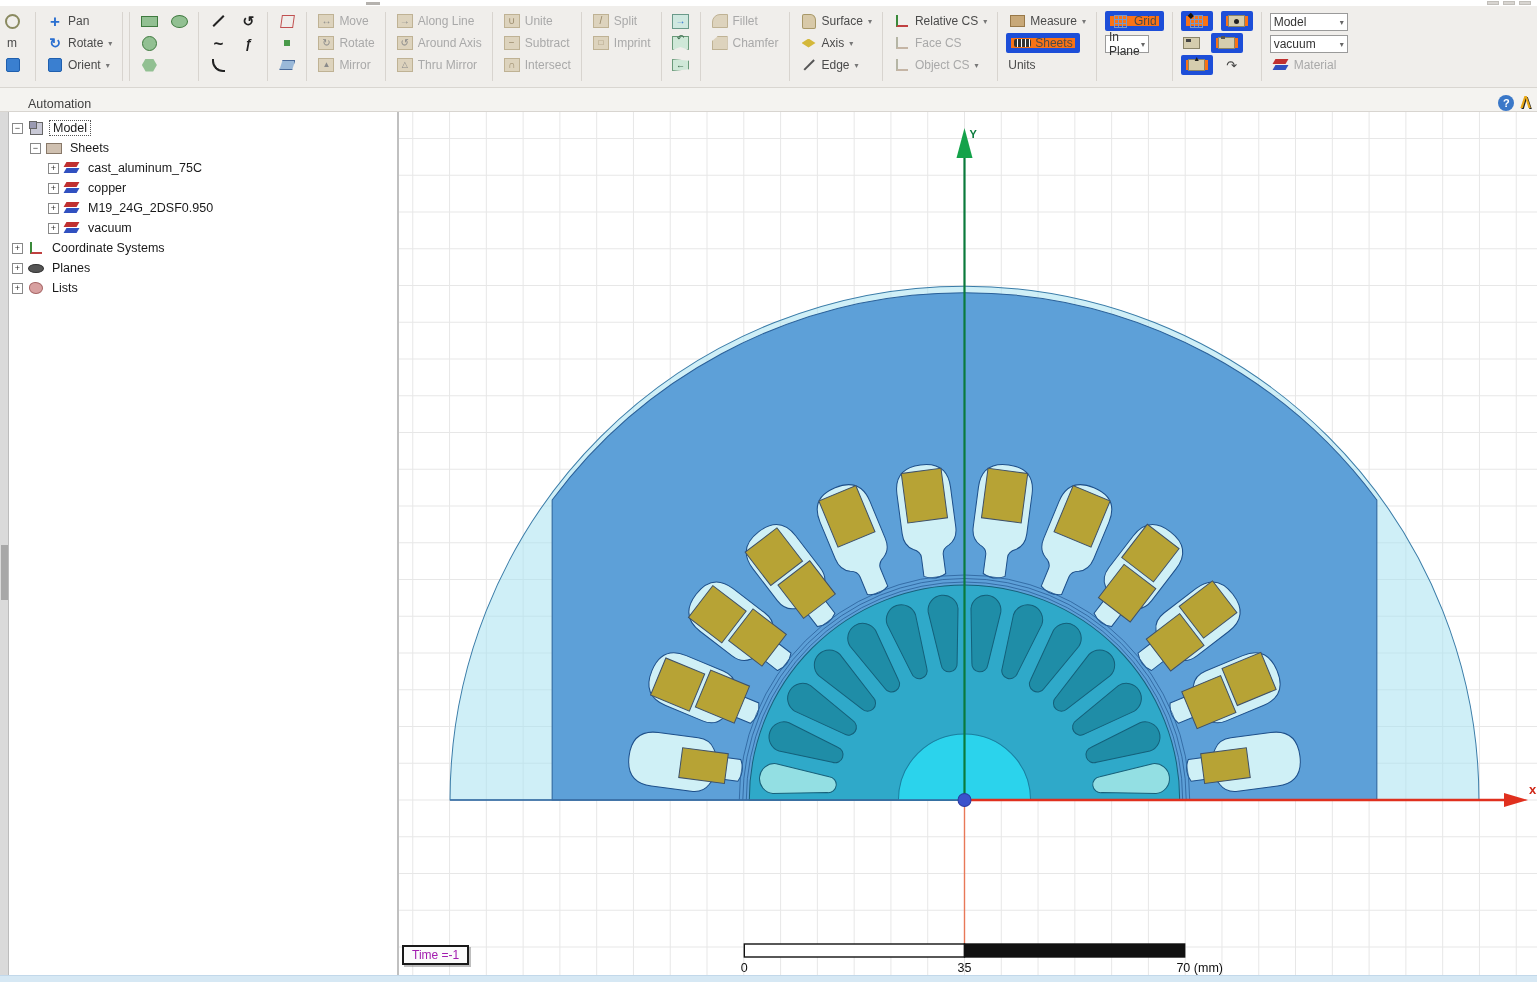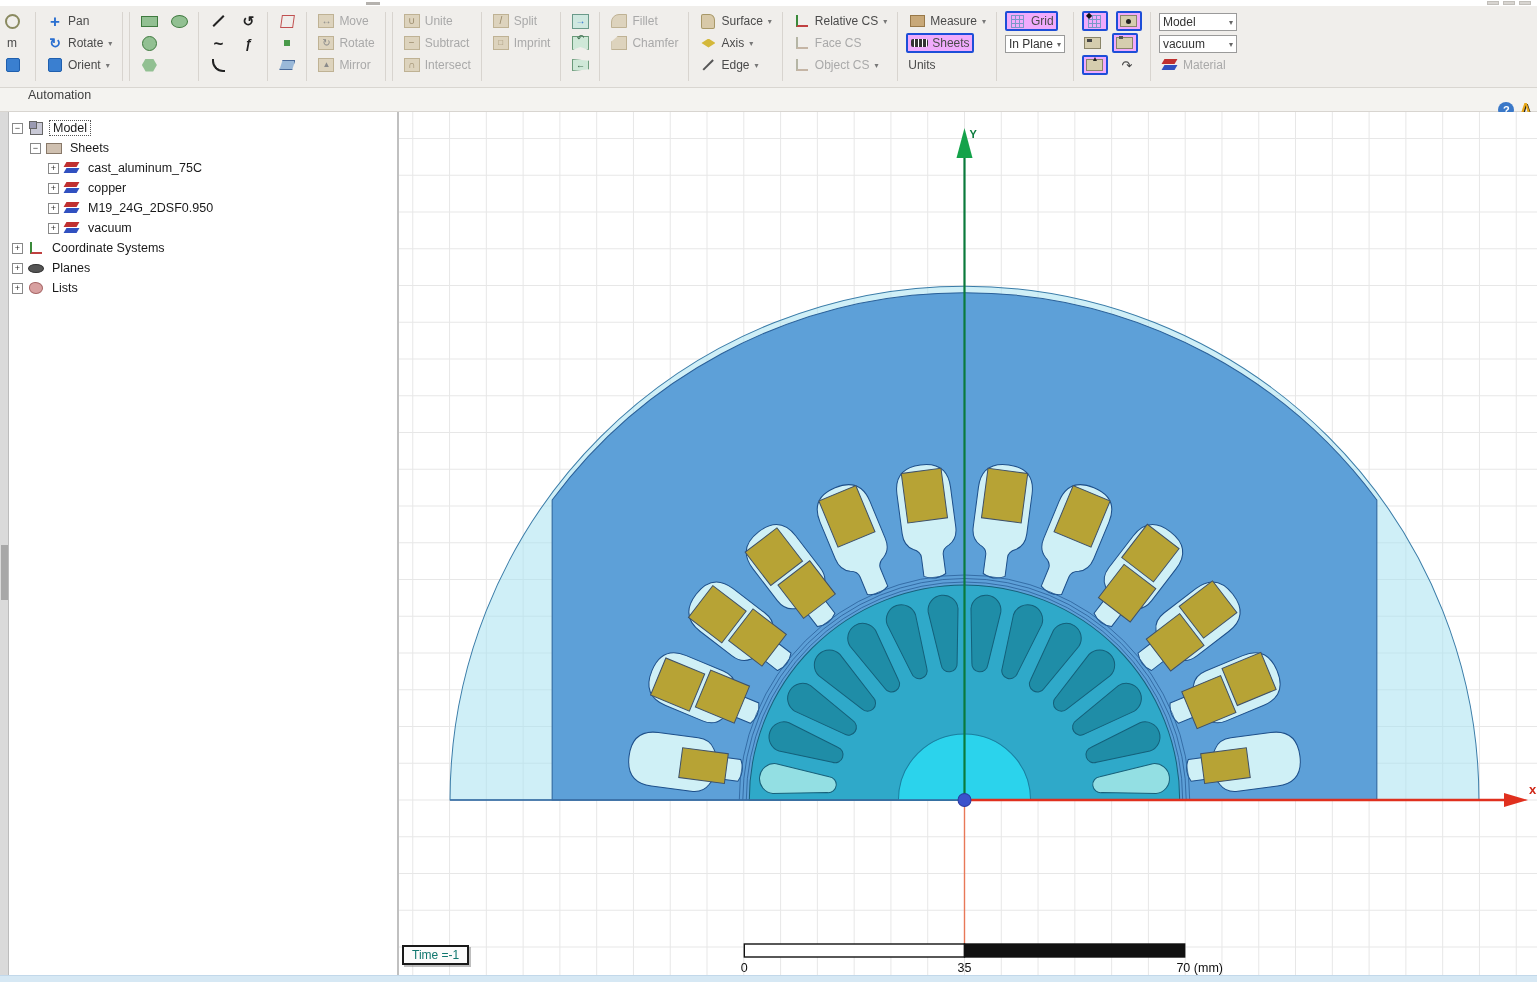--- a/index.html
+++ b/index.html
@@ -15,28 +15,28 @@
   
   #ribbon { height:82px; background:#f0eeeb; display:flex; align-items:stretch;
     border-bottom:1px solid #d9d6d1; padding:2px 0 2px 0; overflow:hidden; }
   .rb-sep { width:1px; background:#d8d4cf; margin:4px 3px; flex:none; }
   .rb-group { display:flex; flex-direction:column; justify-content:flex-start;
     padding:2px 5px; gap:1px; flex:none; }
   .rb-row { display:flex; gap:8px; align-items:flex-end; height:21px; }
   .rb-item { display:flex; align-items:center; gap:4px; height:20px; padding:0 2px;
     color:#4a4a4a; font-size:12px; white-space:nowrap; cursor:default; border-radius:2px; }
   .rb-item.disabled { color:#a9a9a9; }
-  .rb-item.pressed { background:#f0abfc; border:2px solid #1d4ed8; }
+  .rb-item.pressed { background:#f97316; border:5px solid #1d4ed8; }
   .rb-label { line-height:1; }
   .dd { font-size:8px; color:#777; margin-left:1px; }
   .combo { display:flex; align-items:center; justify-content:space-between;
     width:78px; height:18px; background:#fff; border:1px solid #9a9a9a;
     font-size:12px; color:#333; padding:0 3px; }
   .combo .combo-arrow { font-size:8px; color:#666; }
-  .combo.narrow { width:60px; }
+  .combo.narrow { width:44px; }
 
   
   .ic { width:18px; height:17px; display:inline-flex; align-items:center;
     justify-content:center; position:relative; flex:none; font-size:13px; line-height:1; }
   .ic::before, .ic::after { display:block; }
   .ic-magnifier-cut::before { content:""; width:11px; height:11px; border:2px solid #8a8a60;
      border-radius:50%; margin-left:-8px; }
   .ic-blue-square::before { content:""; width:12px; height:12px; background:#3a7fd0;
      border:1px solid #1f5fae; border-radius:2px; margin-left:-6px; }
   .ic-pan::before { content:"+"; color:#2a6fd0; font-weight:900; font-size:17px; }
@@ -115,21 +115,21 @@
   .ic-model-cube::before { content:""; width:11px; height:11px; background:#c9c9d6; border:1px solid #666; }
   .ic-model-cube::after { content:""; position:absolute; left:2px; top:1px; width:6px; height:6px;
      background:#9a9ab2; border:1px solid #666; }
   .ic-sheets-folder::before { content:""; width:14px; height:9px; background:#cfc0b0; border:1px solid #887868; }
   .ic-planes-disc::before { content:""; width:14px; height:7px; background:#555; border:1px solid #333; border-radius:50%; }
   .ic-lists-blob::before { content:""; width:12px; height:10px; background:#d8a0a0;
      border:1px solid #a86868; border-radius:45% 55% 50% 50%; }
 
   
   #automation-bar { height:24px; background:#f4f3f0; border-bottom:1px solid #d8d5d0;
-    display:flex; align-items:flex-start; font-size:12.5px; color:#3f3f3f;flex-direction:column; }
+    display:flex; align-items:flex-end; font-size:12.5px; color:#3f3f3f; }
   #automation-bar .aut-label { margin-left:28px; }
   #automation-bar .aut-right { margin-left:auto; margin-right:6px; display:flex; align-items:center; gap:6px; }
   .help-badge { width:16px; height:16px; border-radius:50%; background:#3a78c8; color:#fff;
     font-size:11px; font-weight:bold; display:flex; align-items:center; justify-content:center; }
   .ansys-logo { color:#e8a818; font-weight:bold; font-size:16px; line-height:1;
     text-shadow:1px 1px 0 #222; }
 
   
   #main { display:flex; height:863px; background:#fff; }
   #tree-panel { width:399px; flex:none; position:relative; background:#fff;
@@ -141,21 +141,21 @@
   .tree-row { display:flex; align-items:center; height:20px; gap:4px; white-space:nowrap; }
   .expander { width:11px; height:11px; flex:none; border:1px solid #888; background:#fff;
     font-size:9px; line-height:8px; text-align:center; color:#333; }
   .tree-label { padding:0 3px; }
   .tree-label.selected { border:1px dotted #555; }
 
   
   #viewport { flex:1; position:relative; background:#fff; overflow:hidden; }
   #viewport svg { position:absolute; inset:0; }
   .time-box { position:absolute; left:3px; top:833px; border:2px solid #1a1a1a; background:#fbfbfb;
-    box-shadow:2px 2px 0 rgba(110,110,110,.45); font-size:12px; color:#0f766e; padding:1px 8px; }
+    box-shadow:2px 2px 0 rgba(110,110,110,.45); font-size:12px; color:#a21caf; padding:1px 8px; }
 
   #bottom-strip { height:7px; background:#d6e8f4; border-top:1px solid #c2d8ea; }
 </style>
 </head>
 <body>
 
 <div id="titlebar">
   <div class="tb-mark"></div>
   <div class="tb-win">
       <i></i>
@@ -284,20 +284,40 @@
         </div>
       </div>
       <div class="rb-row">
         <div class="rb-item disabled">
           <span class="ic ic-mirror tan"></span>
           <span class="rb-label">Mirror</span>
         </div>
       </div>
     </div>
     <div class="rb-sep"></div>
+    <div class="rb-group">
+      <div class="rb-row">
+        <div class="rb-item disabled">
+          <span class="ic ic-along-line tan"></span>
+          <span class="rb-label">Along Line</span>
+        </div>
+      </div>
+      <div class="rb-row">
+        <div class="rb-item disabled">
+          <span class="ic ic-around-axis tan"></span>
+          <span class="rb-label">Around Axis</span>
+        </div>
+      </div>
+      <div class="rb-row">
+        <div class="rb-item disabled">
+          <span class="ic ic-thru-mirror tan"></span>
+          <span class="rb-label">Thru Mirror</span>
+        </div>
+      </div>
+    </div>
     <div class="rb-sep"></div>
     <div class="rb-group">
       <div class="rb-row">
         <div class="rb-item disabled">
           <span class="ic ic-unite tan"></span>
           <span class="rb-label">Unite</span>
         </div>
       </div>
       <div class="rb-row">
         <div class="rb-item disabled">

